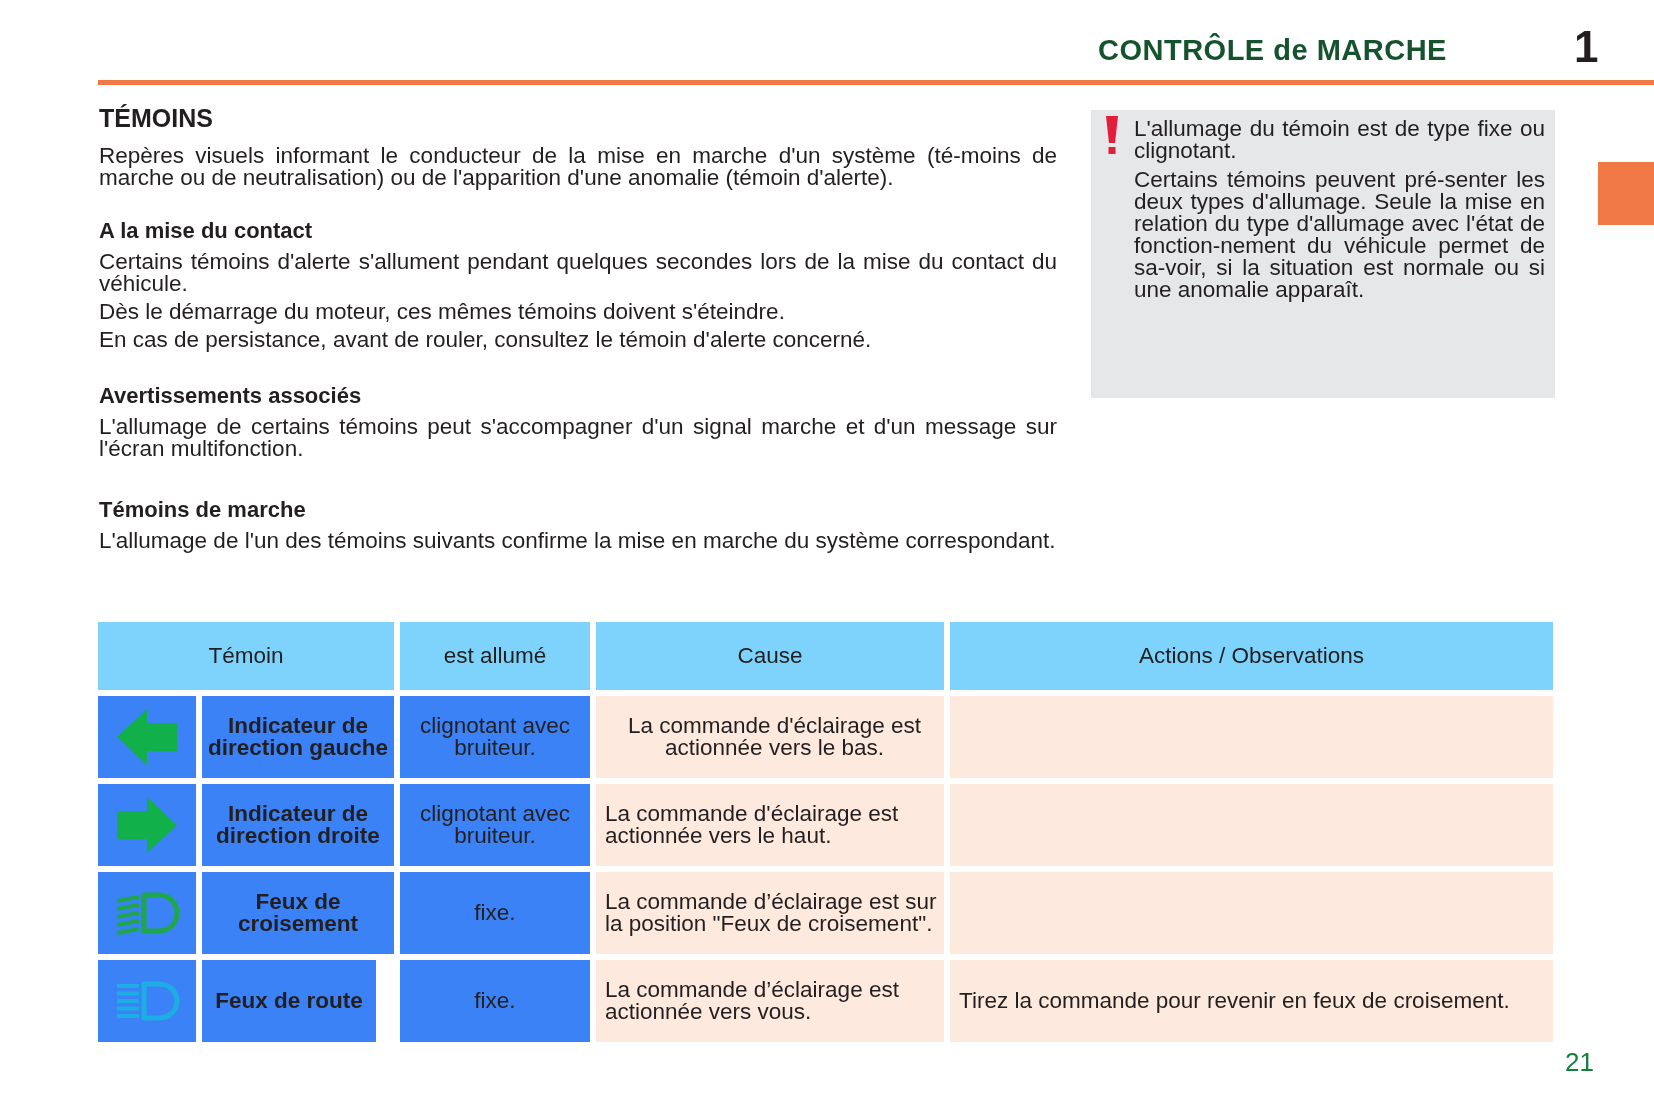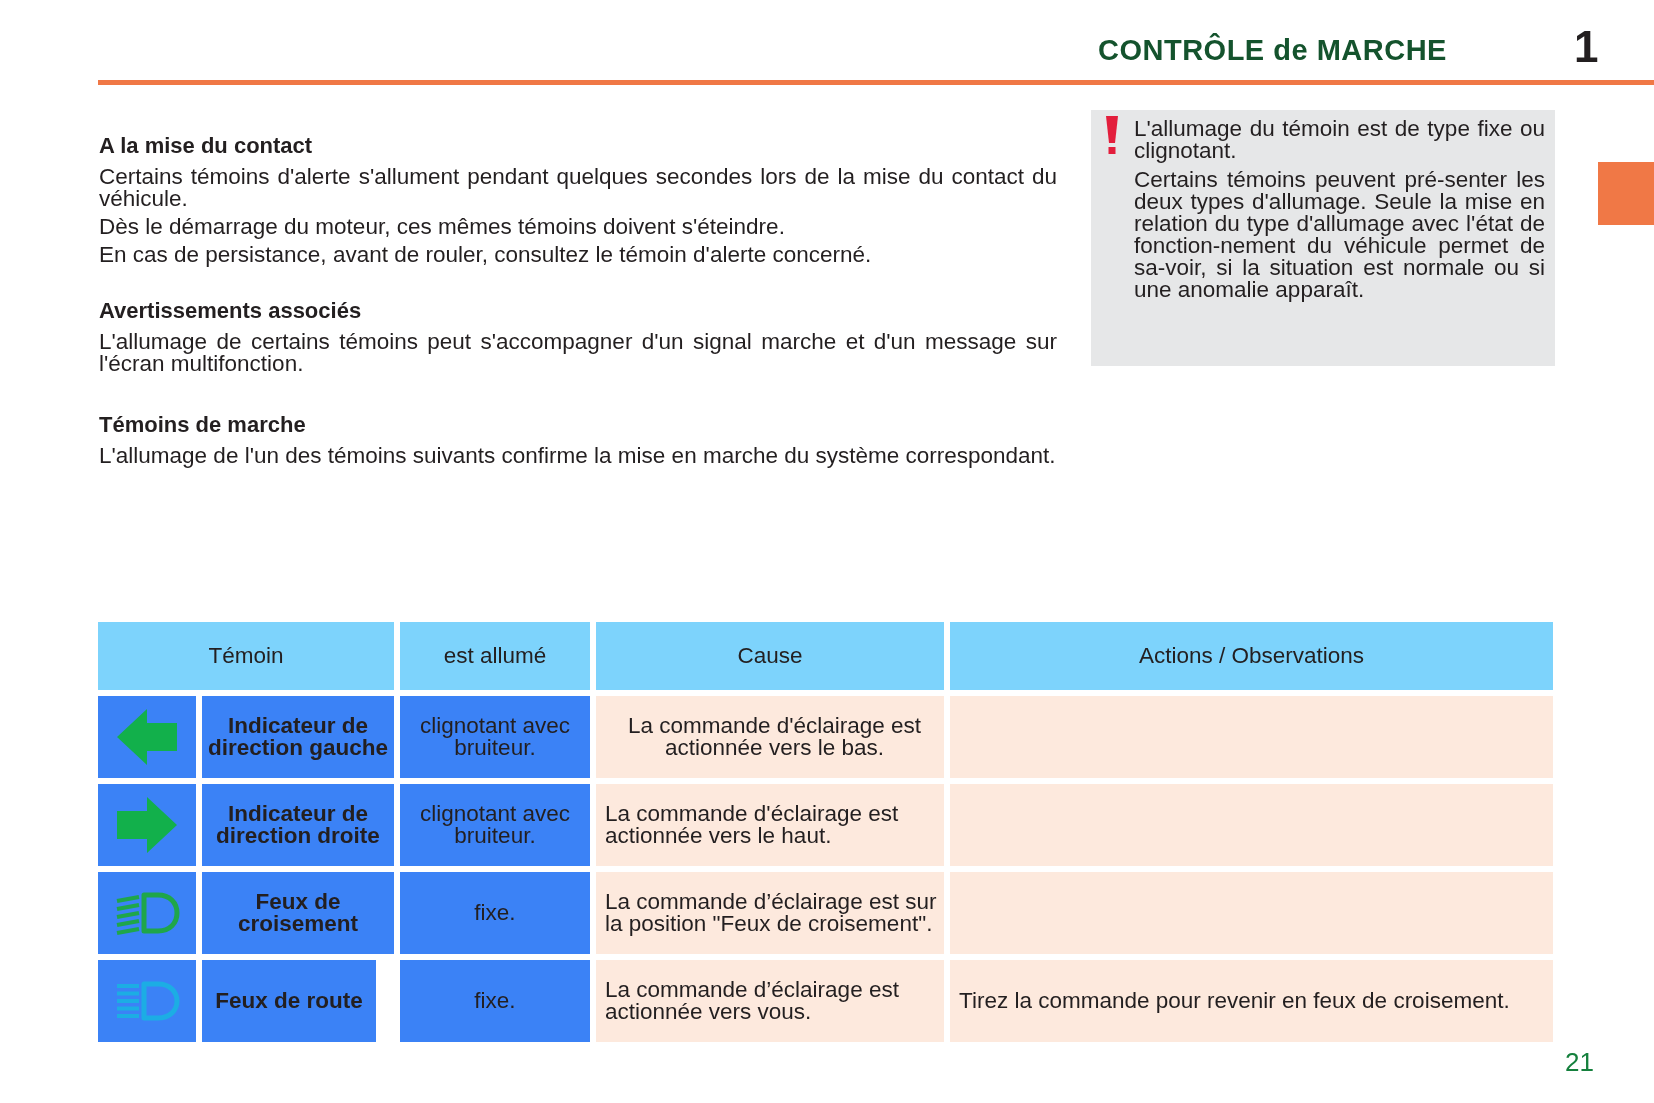--- a/index.html
+++ b/index.html
@@ -28,21 +28,21 @@
       font-size: 22.5px; line-height: 22px; text-align: justify;
     }
     .main h1 { font-size: 25px; font-weight: bold; margin-bottom: 13px; line-height: 28px; }
     .main h2 { font-size: 22px; font-weight: bold; line-height: 24px; margin-bottom: 8px; }
     .main p { margin-bottom: 6px; }
     .main .sec { margin-top: 30px; }
     .main .sec2 { margin-top: 33px; }
     .main .sec3 { margin-top: 38px; }
 
     .note {
-      position: absolute; left: 1091px; top: 110px; width: 464px; height: 256px;
+      position: absolute; left: 1091px; top: 110px; width: 464px; height: 288px;
       background: #e6e7e8; padding: 8px 10px 0 43px;
       font-size: 22.5px; line-height: 22px; text-align: justify;
     }
     .note .excl {
       position: absolute; left: 14px; top: 6px; width: 14px; height: 40px;
     }
     .note p { margin-bottom: 7px; }
 
     .tbl {
       position: absolute; left: 98px; top: 622px;
@@ -61,20 +61,22 @@
   </style>
 </head>
 <body>
 
 <div class="header-title">CONTRÔLE de MARCHE</div>
 <div class="chapter-num">1</div>
 <div class="header-rule"></div>
 <div class="side-tab"></div>
 
 <div class="main">
+  <h1>TÉMOINS</h1>
+  <p>Repères visuels informant le conducteur de la mise en marche d'un système (té-moins de marche ou de neutralisation) ou de l'apparition d'une anomalie (témoin d'alerte).</p>
 
   <div class="sec">
     <h2>A la mise du contact</h2>
     <p>Certains témoins d'alerte s'allument pendant quelques secondes lors de la mise du contact du véhicule.</p>
     <p>Dès le démarrage du moteur, ces mêmes témoins doivent s'éteindre.</p>
     <p>En cas de persistance, avant de rouler, consultez le témoin d'alerte concerné.</p>
   </div>
 
   <div class="sec2">
     <h2>Avertissements associés</h2>

